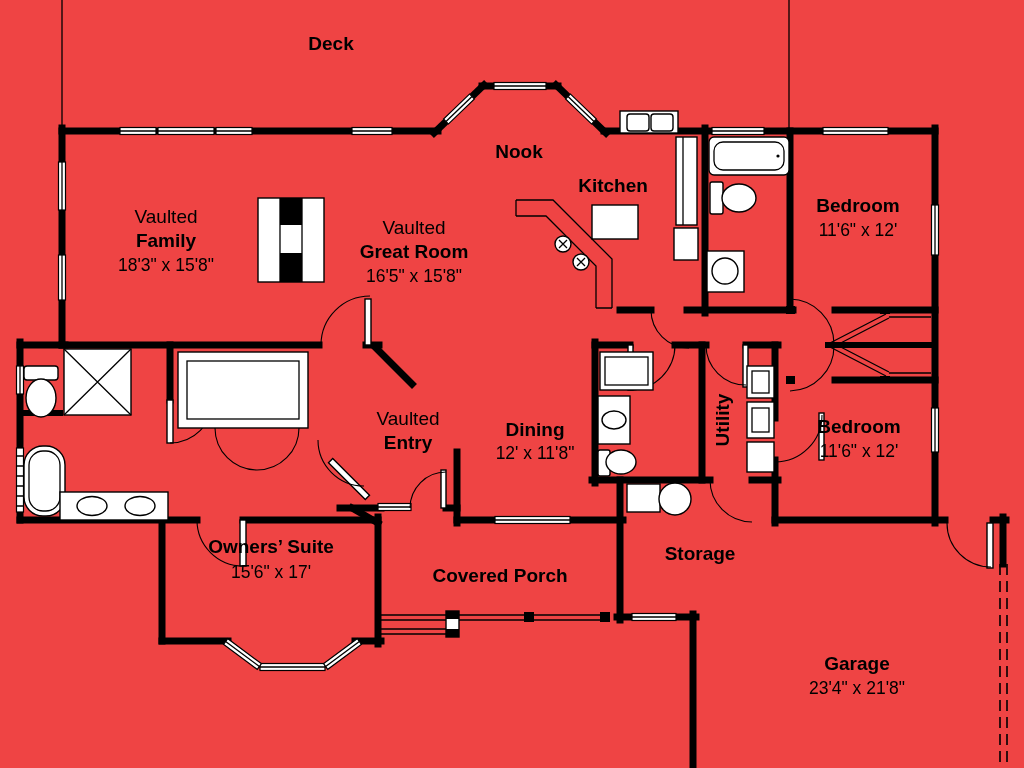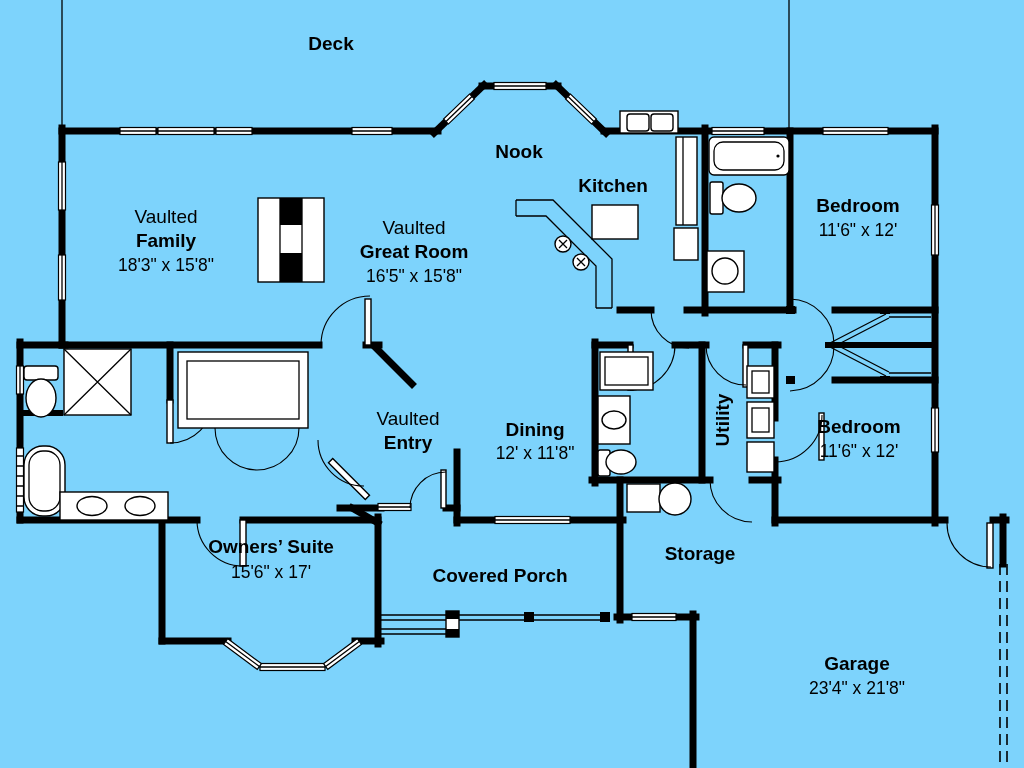--- a/index.html
+++ b/index.html
@@ -1,16 +1,16 @@
 <!DOCTYPE html>
 <html><head>
 <meta charset="utf-8">
 <style>
   html,body{margin:0;padding:0;background:#fff;}
-  .canvas{position:relative;width:1024px;height:768px;background:#7dd3fc;overflow:hidden;}
+  .canvas{position:relative;width:1024px;height:768px;background:#ef4444;overflow:hidden;}
   svg{position:absolute;left:0;top:0;}
   .w7{stroke:#000;stroke-width:7;fill:none;stroke-linecap:square;}
   .w6{stroke:#000;stroke-width:6;fill:none;stroke-linecap:square;}
   .thin{stroke:#000;stroke-width:1.3;fill:none;}
   .arc{stroke:#000;stroke-width:1.1;fill:none;}
   .fix{fill:#fff;stroke:#000;stroke-width:1.4;}
   .win{fill:#fff;stroke:#000;stroke-width:1.2;}
   .blk{fill:#000;stroke:none;}
   .dash{stroke:#000;stroke-width:1.6;fill:none;stroke-dasharray:11 6;}
   text{font-family:"Liberation Sans",sans-serif;fill:#000;}

